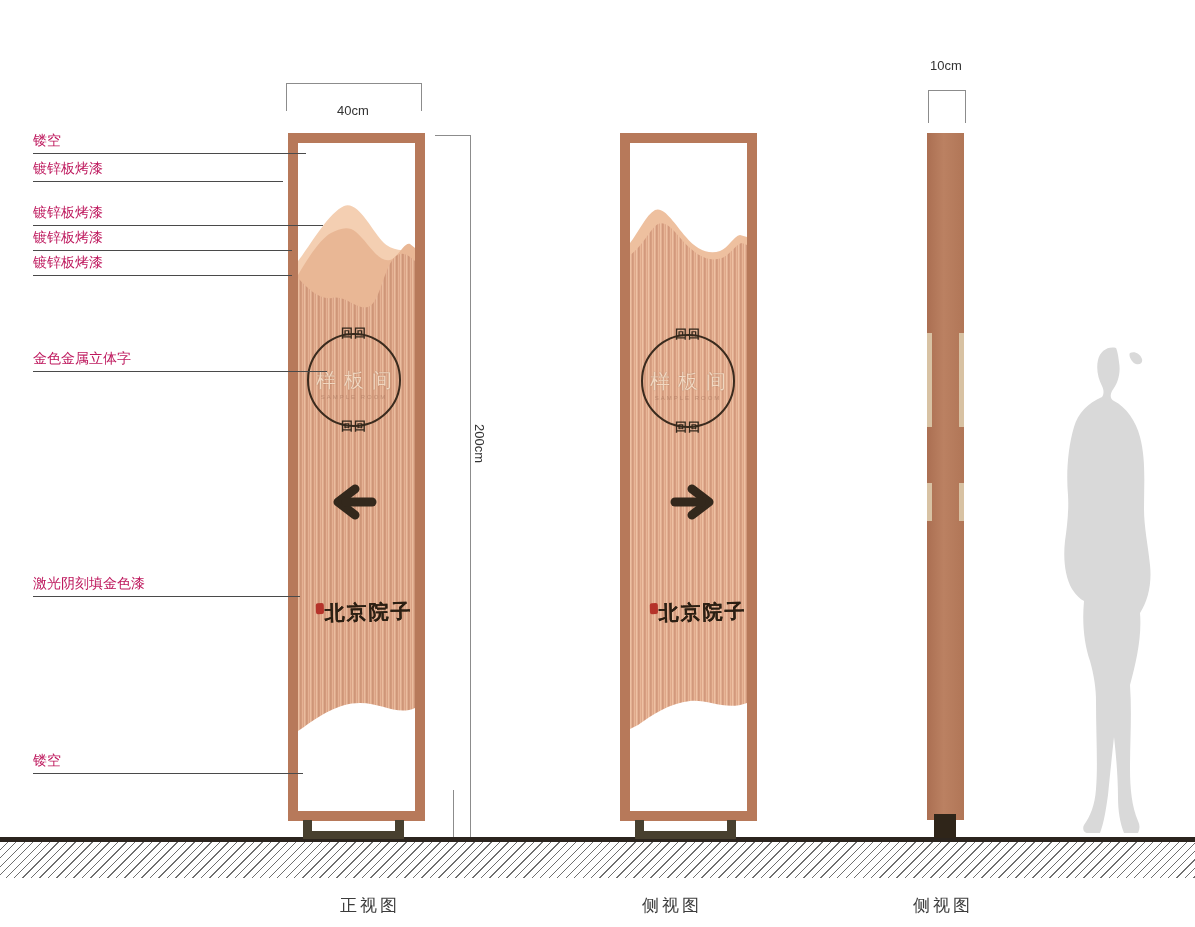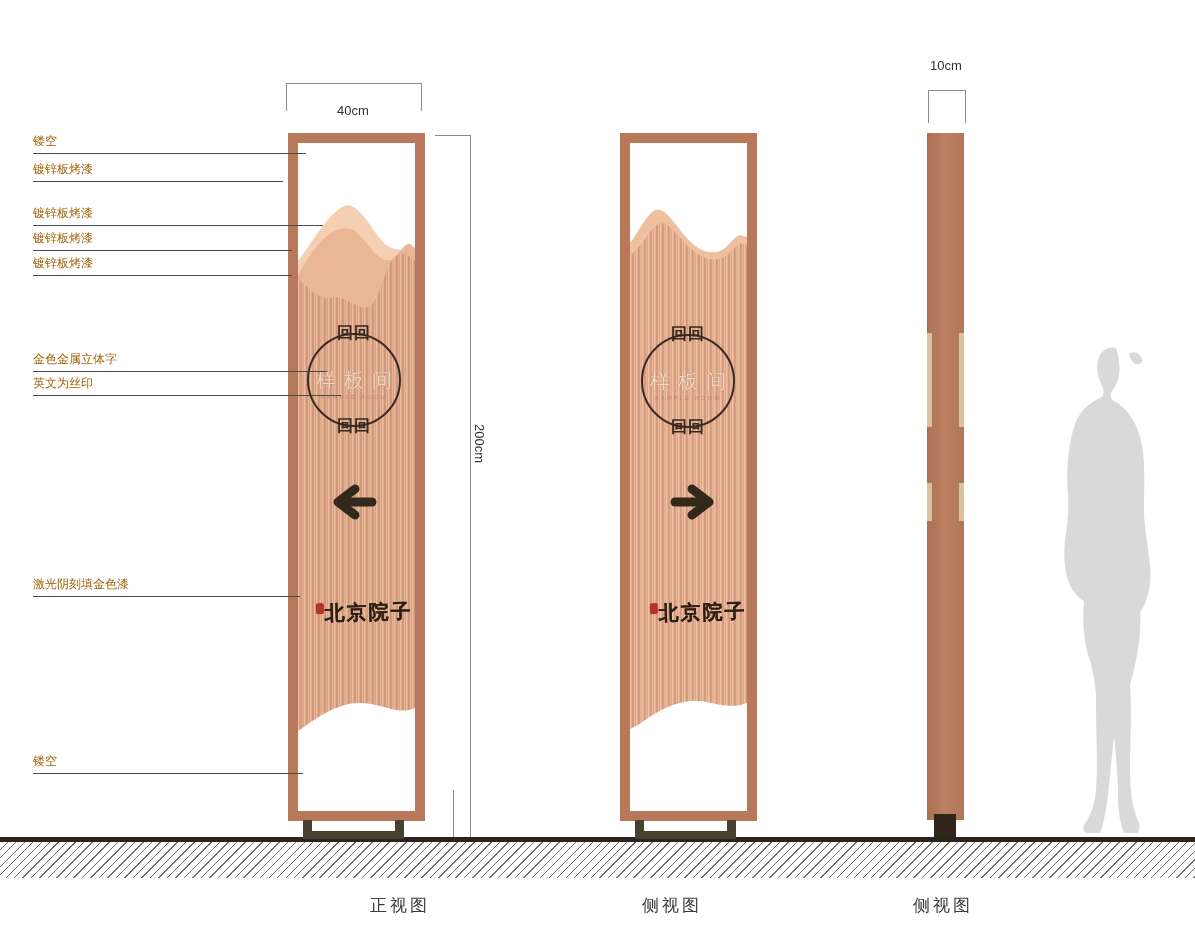--- a/index.html
+++ b/index.html
@@ -28,21 +28,21 @@
   .strip-r2{left:959px;top:483px;height:38px;}
   .profile-base{position:absolute;left:934px;top:814px;width:22px;height:24px;background:#2f2519;}
 
   .foot{position:absolute;top:820px;width:9px;height:13px;background:#48402f;}
   .plate{position:absolute;top:831px;width:101px;height:8px;background:#48402f;}
 
   
   .circle{position:absolute;width:94px;height:94px;border:2.5px solid #3a2b1e;border-radius:50%;
           box-sizing:border-box;background:transparent;}
   .c1{left:307px;top:333px;} .c2{left:641px;top:334px;}
-  .ornament{position:absolute;width:60px;text-align:center;font-size:16px;line-height:10px;
+  .ornament{position:absolute;width:60px;text-align:center;font-size:12px;line-height:10px;
             color:#33281c;letter-spacing:1px;font-weight:bold;}
   .o1t{left:324px;top:328px;} .o1b{left:324px;top:421px;}
   .o2t{left:658px;top:329px;} .o2b{left:658px;top:422px;}
   .circle-label{position:absolute;width:110px;text-align:center;font-size:20px;letter-spacing:8px;
     text-indent:8px;color:#f3dcc6;opacity:.92;text-shadow:0 0 1px rgba(150,95,65,.9);}
   .cl1{left:299px;top:367px;} .cl2{left:633px;top:368px;}
   .eng{position:absolute;width:90px;text-align:center;font-size:6px;letter-spacing:2px;
        color:rgba(170,120,95,.65);}
   .e1{left:309px;top:394px;} .e2{left:643px;top:395px;}
 
@@ -64,33 +64,33 @@
   .bracket{position:absolute;border-top:1px solid #8c8c8c;border-left:1px solid #8c8c8c;
            border-right:1px solid #8c8c8c;}
   .bk40{left:286px;top:83px;width:134px;height:27px;}
   .bk10{left:928px;top:90px;width:36px;height:32px;}
   .tick200{position:absolute;left:435px;top:135px;width:35px;height:1px;background:#8c8c8c;}
   .vline200{position:absolute;left:470px;top:135px;width:1px;height:702px;background:#8c8c8c;}
   .vline200b{position:absolute;left:453px;top:790px;width:1px;height:47px;background:#8c8c8c;}
 
   
   .callout{position:absolute;left:33px;height:20px;display:flex;align-items:flex-end;
-    border-bottom:1px solid #4a4a4a;font-size:12px;color:#a16207;z-index:30;
+    border-bottom:1px solid #4a4a4a;font-size:14px;color:#be185d;z-index:30;
     padding-bottom:3px;white-space:nowrap;}
   .co1{top:130px;width:273px;}  .co2{top:158px;width:250px;}
   .co3{top:202px;width:290px;}  .co4{top:227px;width:259px;}
   .co5{top:252px;width:259px;}  .co6{top:348px;width:294px;font-family:Liberation Mono, monospace;}
   .co7{top:372px;width:308px;}  .co8{top:393px;width:284px;}
   .co9{top:482px;width:300px;}  .co10{top:573px;width:267px;}
   .co11{top:750px;width:270px;}
 
   
   .view-label{position:absolute;top:894px;width:120px;text-align:center;font-size:17px;
     color:#3c3c3c;letter-spacing:3px;}
-  .v1{left:310px;text-align:right;} .v2{left:612px;} .v3{left:883px;}
+  .v1{left:310px;} .v2{left:612px;} .v3{left:883px;}
 
   
   .person{position:absolute;left:1038px;top:345px;}
 </style>
 </head>
 <body>
 
 <div class="canvas">
 
   <div class="ground-hatch"></div>
@@ -192,23 +192,20 @@
     </div>
   <div class="callout co4">
       <span>镀锌板烤漆</span>
     </div>
   <div class="callout co5">
       <span>镀锌板烤漆</span>
     </div>
   <div class="callout co6">
       <span>金色金属立体字</span>
     </div>
-  <div class="callout co7">
-      <span>英文为丝印</span>
-    </div>
   <div class="callout co10">
       <span>激光阴刻填金色漆</span>
     </div>
   <div class="callout co11">
       <span>镂空</span>
     </div>
 
   <div class="view-label v1">正视图</div>
   <div class="view-label v2">侧视图</div>
   <div class="view-label v3">侧视图</div>

